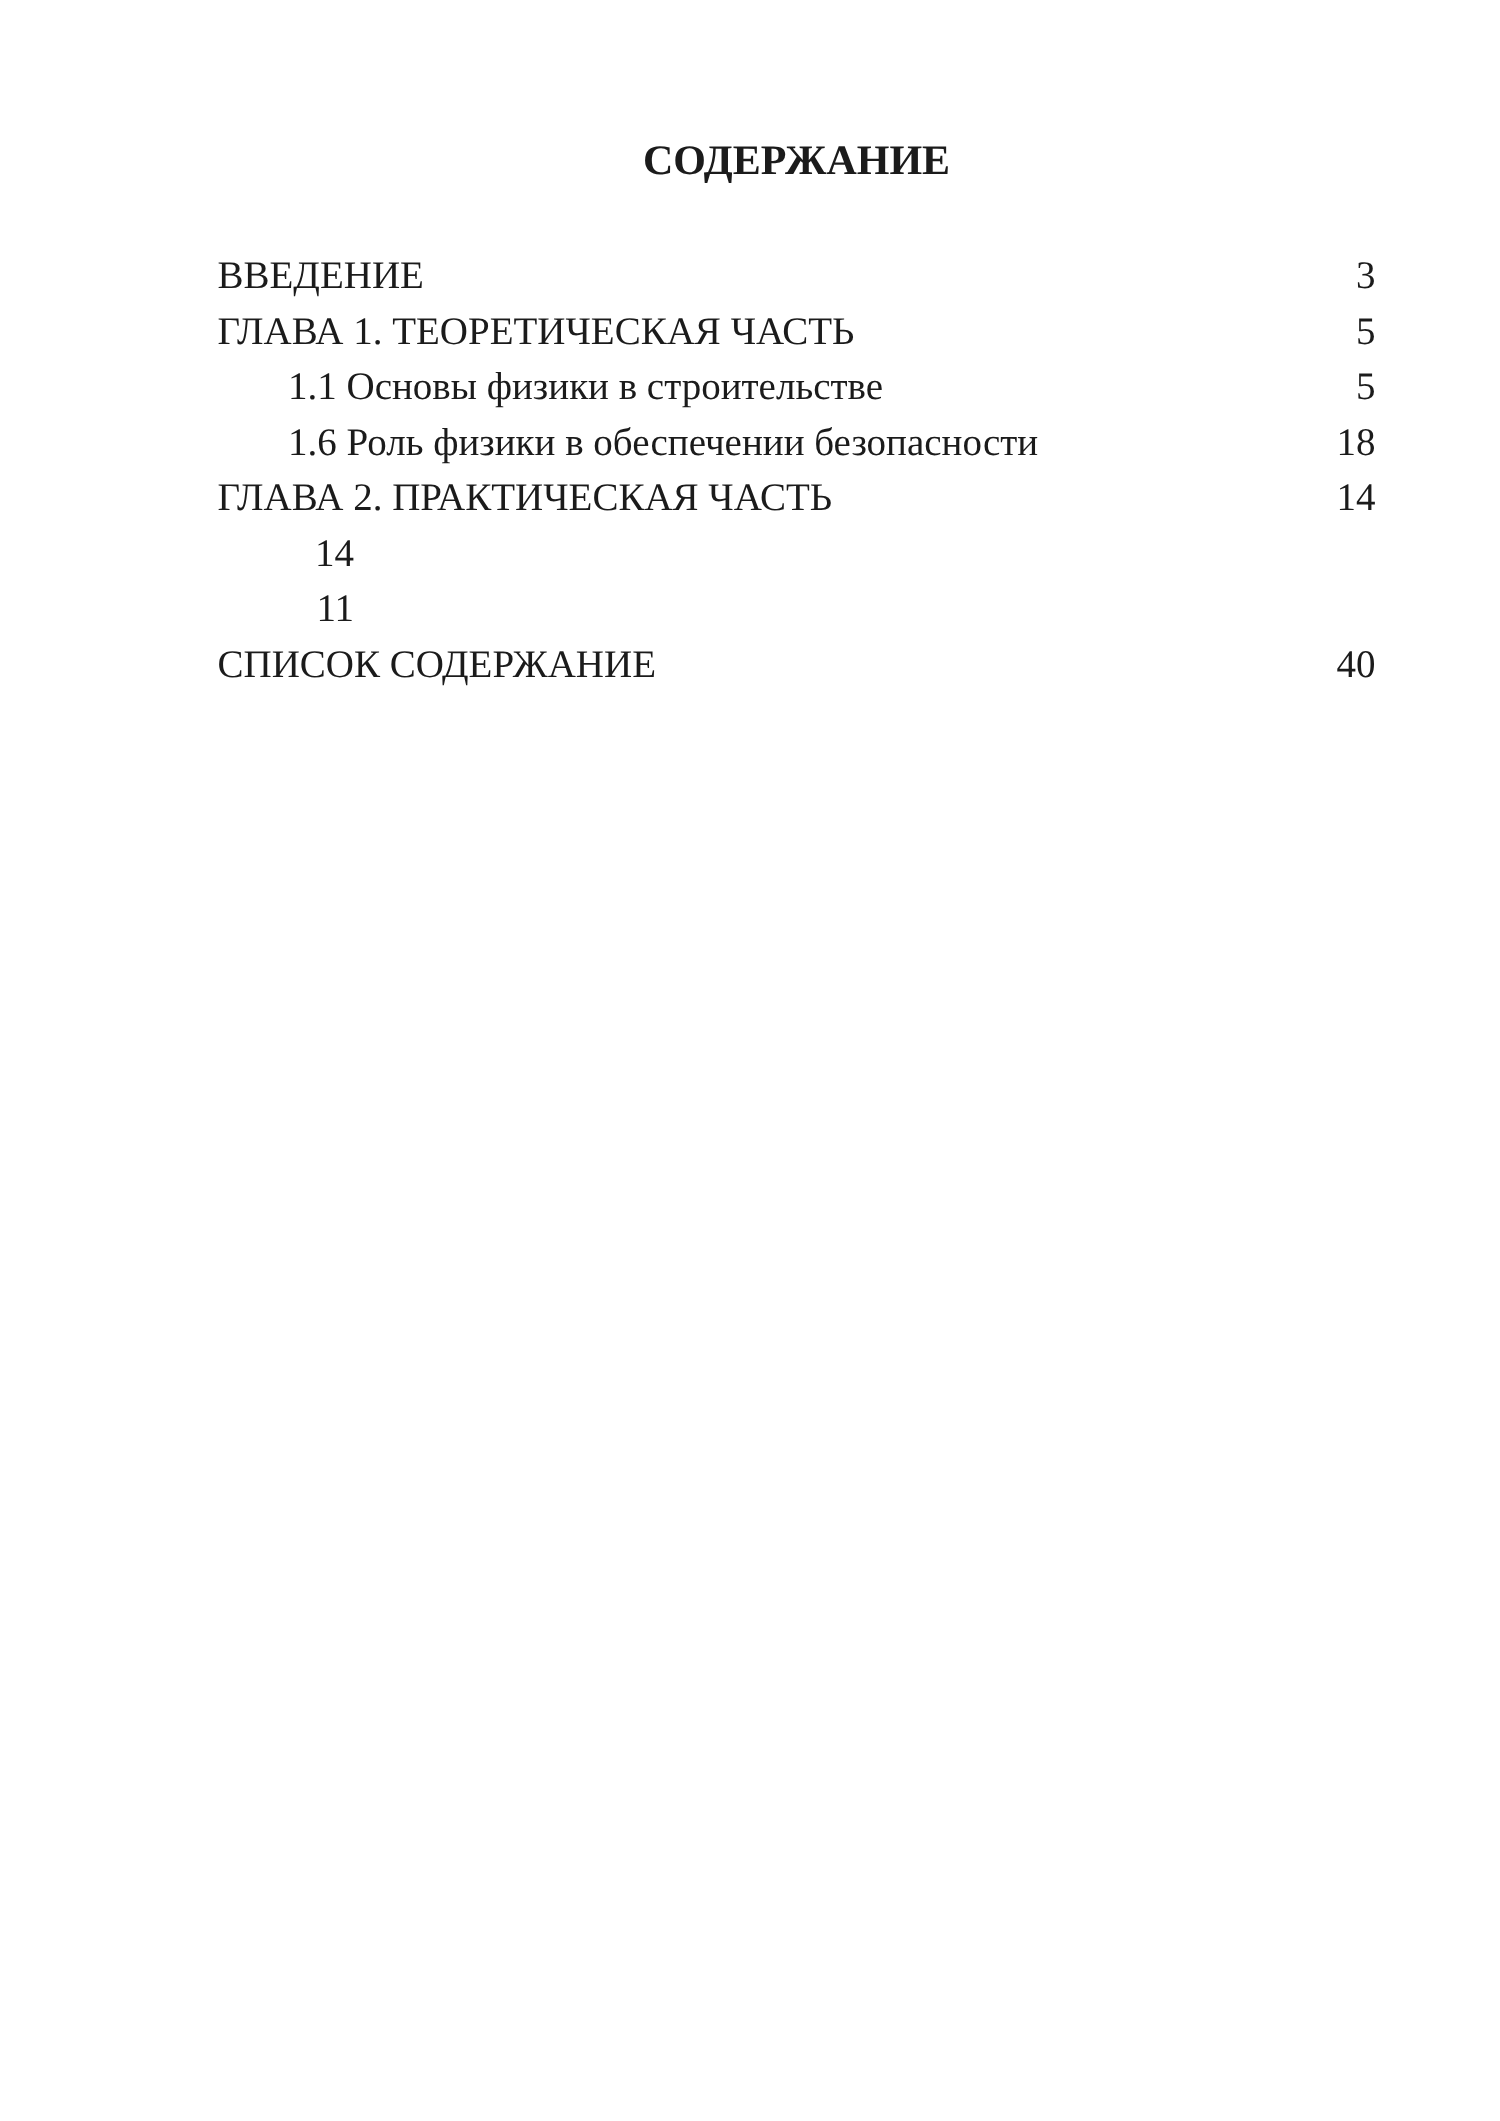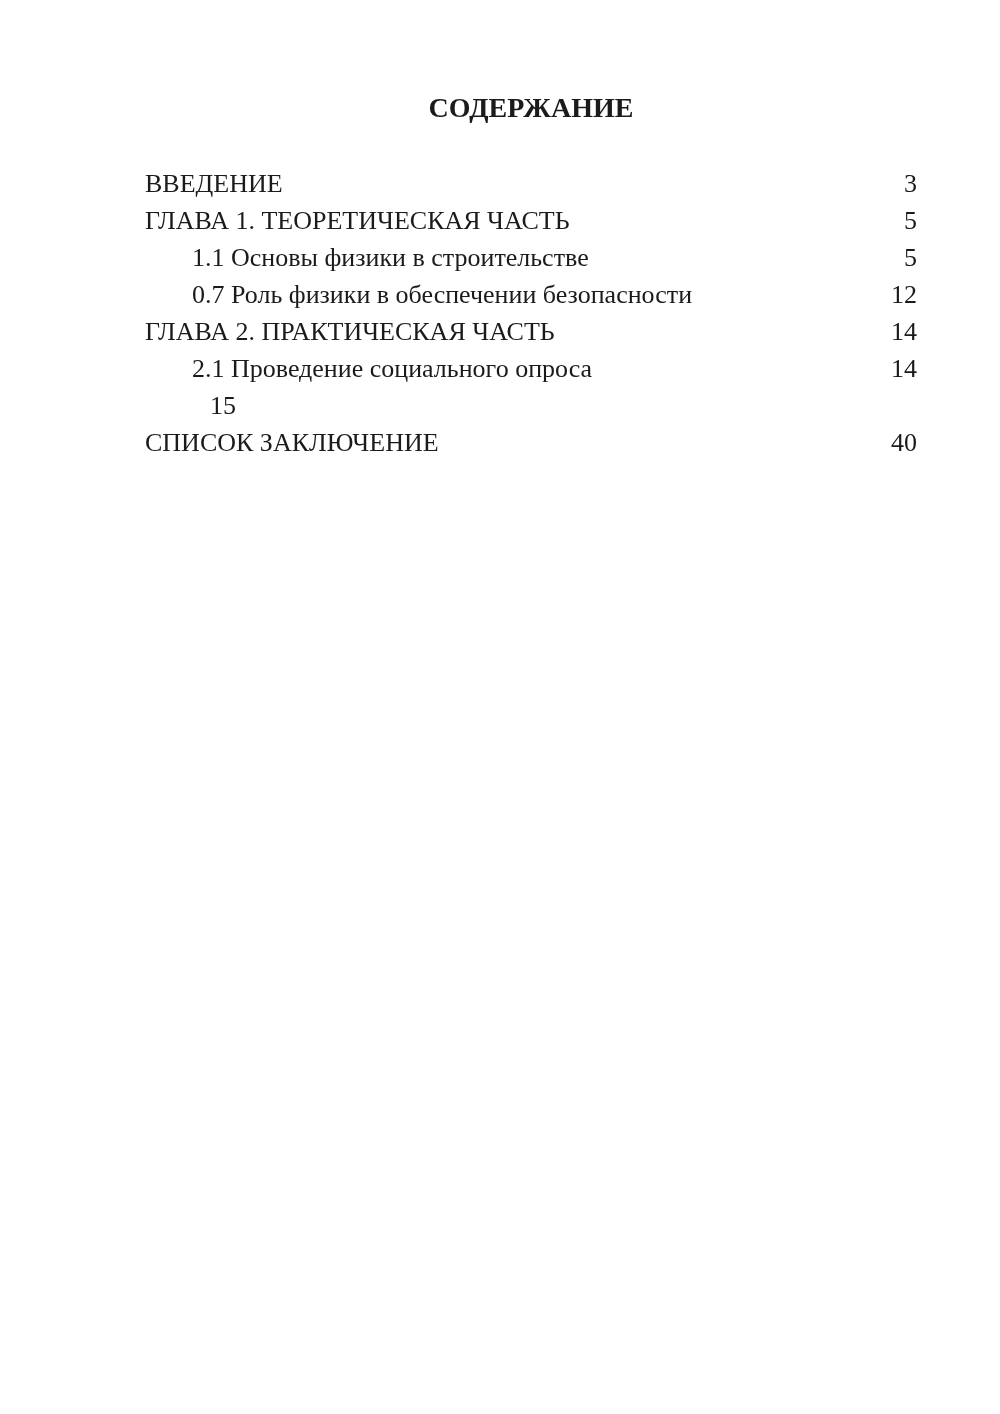--- a/index.html
+++ b/index.html
@@ -71,41 +71,38 @@
         <span class="toc-page">5</span>
       </div>
       <div class="toc-row indent">
         <span class="toc-label">
           <span class="line">1.1 Основы физики в строительстве</span>
         </span>
         <span class="toc-page">5</span>
       </div>
       <div class="toc-row indent">
         <span class="toc-label">
-          <span class="line">0.7 Роль физики в обеспечении безопасности</span>
+          <span class="line">1.6 Роль физики в обеспечении безопасности</span>
         </span>
-        <span class="toc-page">12</span>
+        <span class="toc-page">18</span>
       </div>
       <div class="toc-row">
         <span class="toc-label">
           <span class="line">ГЛАВА 2. ПРАКТИЧЕСКАЯ ЧАСТЬ</span>
         </span>
         <span class="toc-page">14</span>
       </div>
       <div class="toc-row indent">
-        <span class="toc-label">
-          <span class="line">2.1 Проведение социального опроса</span>
-        </span>
         <span class="toc-page">14</span>
       </div>
       <div class="toc-row indent">
-        <span class="toc-page">15</span>
+        <span class="toc-page">11</span>
       </div>
       <div class="toc-row">
         <span class="toc-label">
-          <span class="line">СПИСОК ЗАКЛЮЧЕНИЕ</span>
+          <span class="line">СПИСОК СОДЕРЖАНИЕ</span>
         </span>
         <span class="toc-page">40</span>
       </div>
     </div>
 
   <div class="footer">2</div>
 </div>
 
 </body></html>

